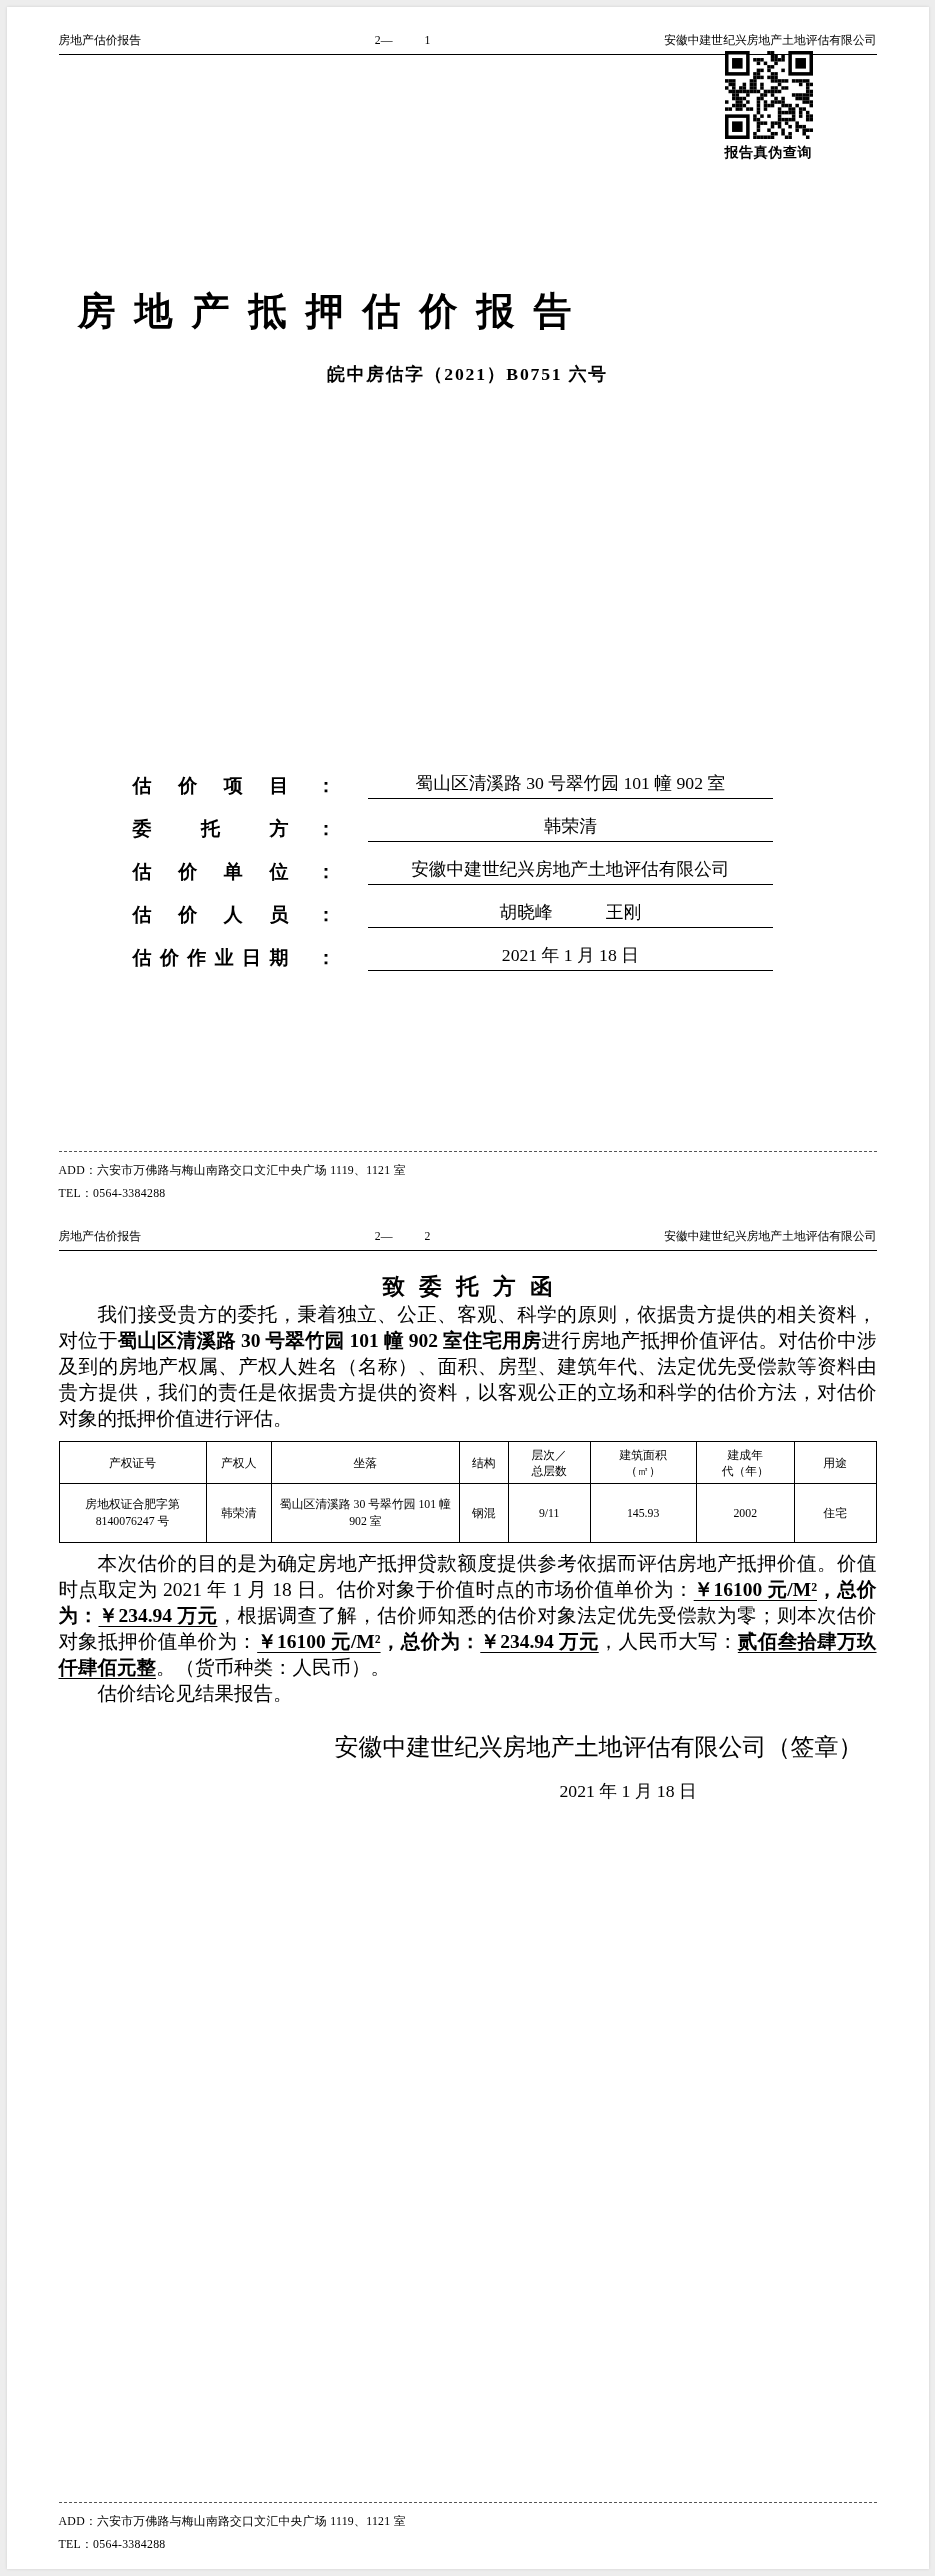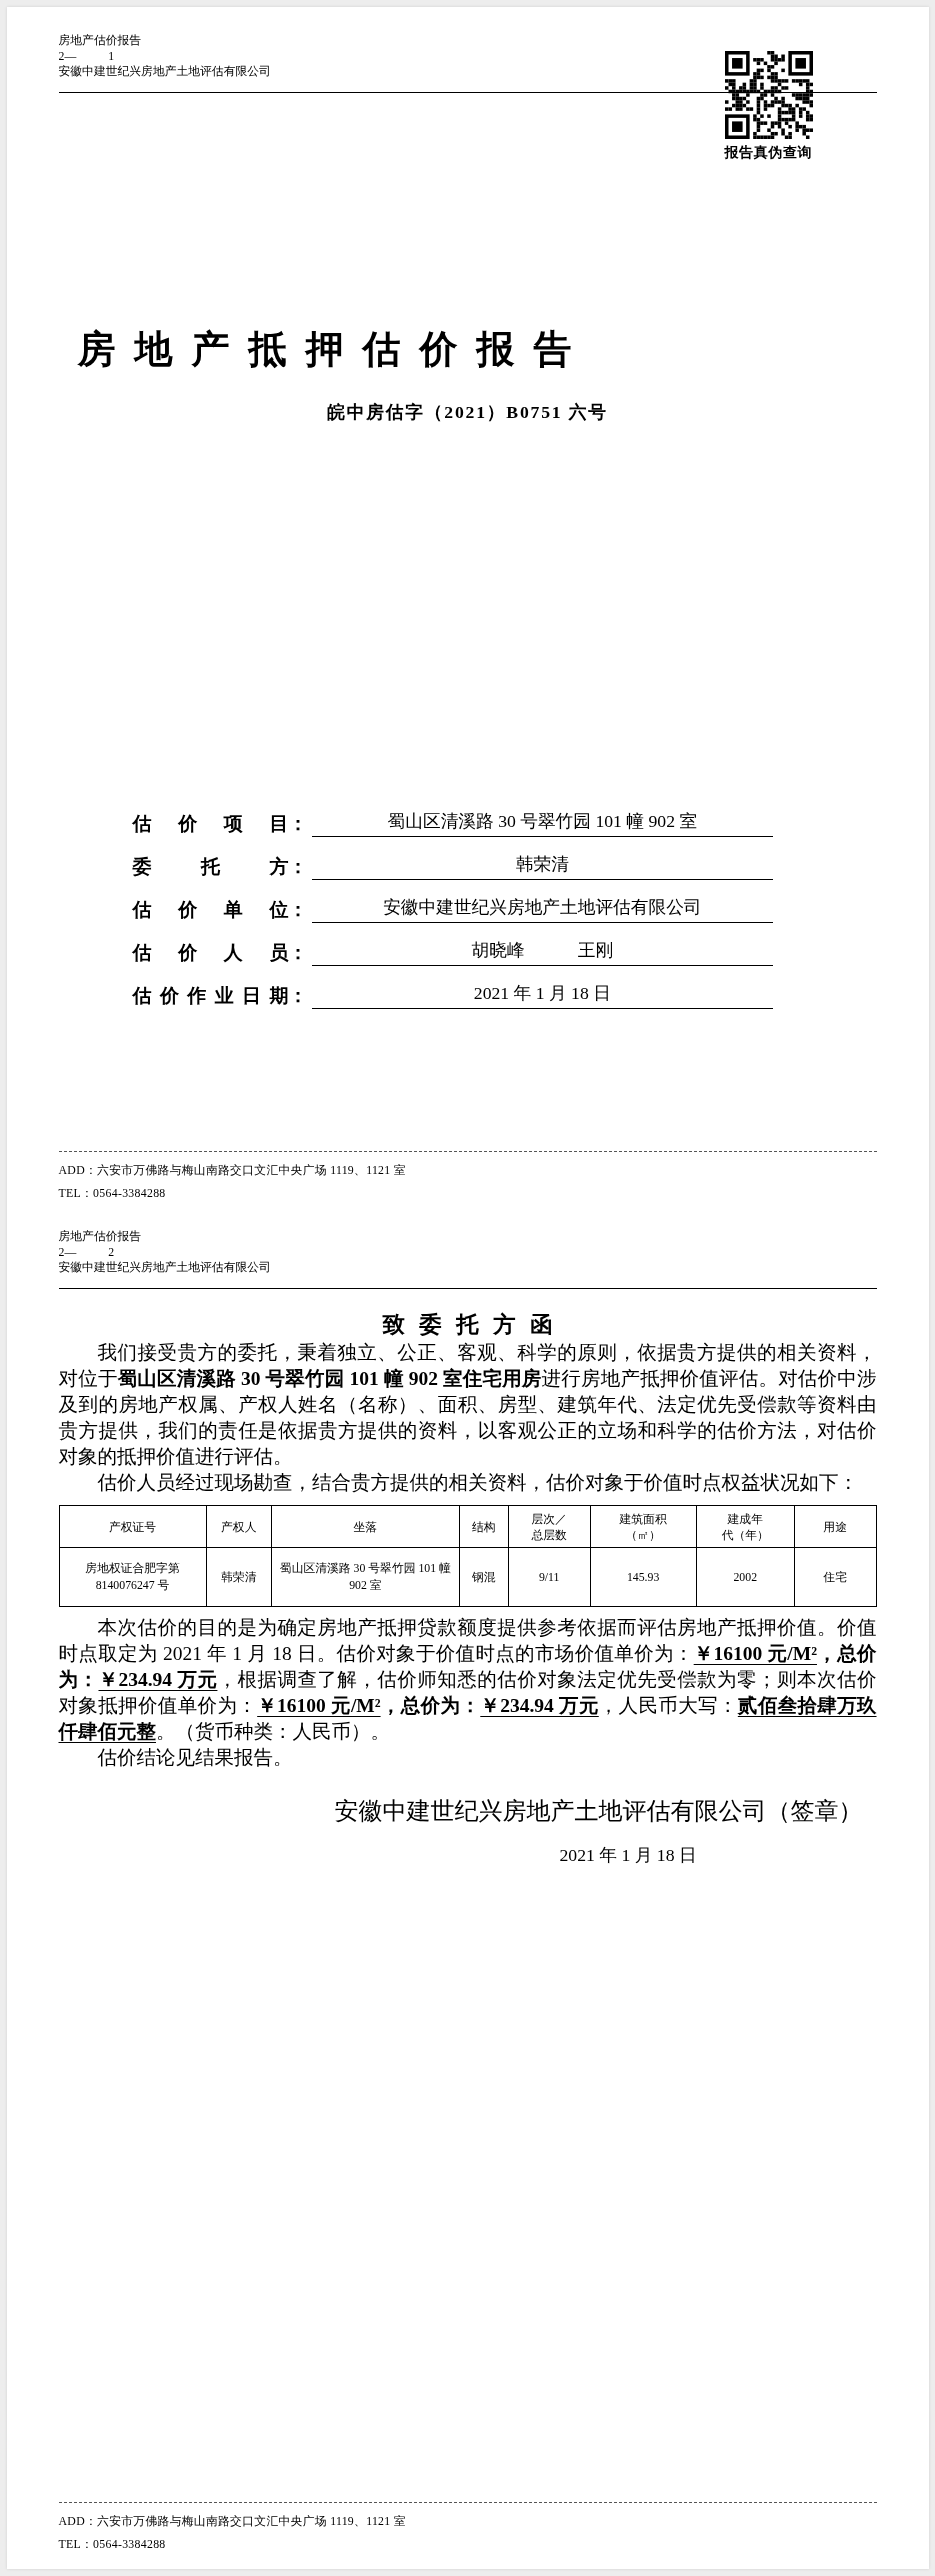--- a/index.html
+++ b/index.html
@@ -5,35 +5,35 @@
   * { margin:0; padding:0; box-sizing:border-box; }
   html,body { background:#ededed; }
   body { font-family:"Liberation Serif","DejaVu Serif",serif; color:#000; }
   .sheet { width:922px; margin:7px auto; background:#fff; box-shadow:0 0 2.9px rgba(0,0,0,.12); }
   .page { position:relative; padding:0 52px; overflow:hidden; }
   .page-1 { height:1211px; }
   .page-2 { height:1351px; }
 
   
   .page-header { display:flex; justify-content:space-between; align-items:baseline;
-                 border-bottom:1.2px solid #000; padding:26px 0 12px; font-size:11.8px;flex-direction:column; }
+                 border-bottom:1.2px solid #000; padding:26px 0 5px; font-size:11.8px; }
   .page-2 .page-header { padding-top:10.6px; }
   .ph-center { display:inline-flex; gap:32px; }
 
   
   .qr-block { position:absolute; top:44px; right:116px; width:88px; }
   .qr svg { display:block; }
   .qr-label { font-size:14px; font-weight:bold; margin-top:4.7px; white-space:nowrap; letter-spacing:0.6px; }
 
   
   .doc-title { margin-top:231px; font-size:38px; font-weight:bold;
                letter-spacing:.5em; text-indent:.5em; }
   .doc-no { margin-top:25px; text-align:center; font-size:17.7px; font-weight:bold; letter-spacing:1.8px; }
   .fields { margin:370px 104px 0 74px; }
-  .field { display:flex; align-items:flex-end; height:43px; }
+  .field { display:flex; align-items:flex-end; height:43px;gap:28px; }
   .field-label { display:inline-block; width:156px; font-size:19px; font-weight:bold;
                  text-align:justify; text-align-last:justify; }
   .field-colon { font-size:19px; font-weight:bold; }
   .field-value { flex:1; margin-left:4.7px; border-bottom:1.2px solid #000; text-align:center;
                  font-size:17.7px; padding-bottom:3.5px; white-space:nowrap; overflow:hidden; }
 
   
   .page-footer { position:absolute; left:52px; right:52px; bottom:14px; font-size:11.8px; }
   .footer-rule { border-top:1.2px dashed #555; margin-bottom:7px; }
   .footer-line { line-height:22.4px; letter-spacing:0.3px; }
@@ -345,21 +345,20 @@
         <span>2</span>
       </span>
       <span>安徽中建世纪兴房地产土地评估有限公司</span>
     </header>
 
     <h2 class="letter-title">致委托方函</h2>
 
 
     <p class="para indent"><span>我们接受贵方的委托，秉着独立、公正、客观、科学的原则，依据贵方提供的相关资料，对位于</span><span class="seg-b">蜀山区清溪路 30 号翠竹园 101 幢 902 室住宅用房</span><span>进行房地产抵押价值评估。对估价中涉及到的房地产权属、产权人姓名（名称）、面积、房型、建筑年代、法定优先受偿款等资料由贵方提供，我们的责任是依据贵方提供的资料，以客观公正的立场和科学的估价方法，对估价对象的抵押价值进行评估。</span></p>
 
-    <p class="para indent">估价人员经过现场勘查，结合贵方提供的相关资料，估价对象于价值时点权益状况如下：</p>
 
     <table class="cert-table">
       <colgroup>
         <col style="width:18%">
           <col style="width:8%">
           <col style="width:23%">
           <col style="width:6%">
         <col style="width:10%">
           <col style="width:13%">
           <col style="width:12%">

